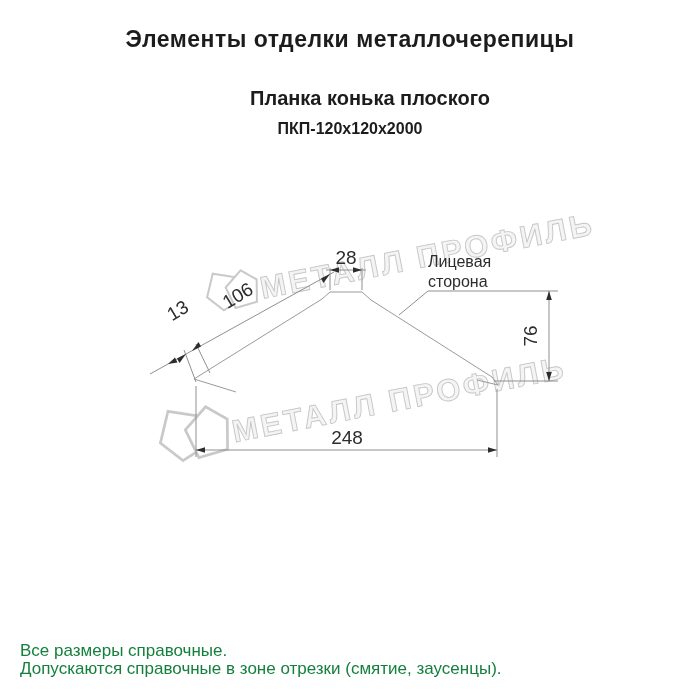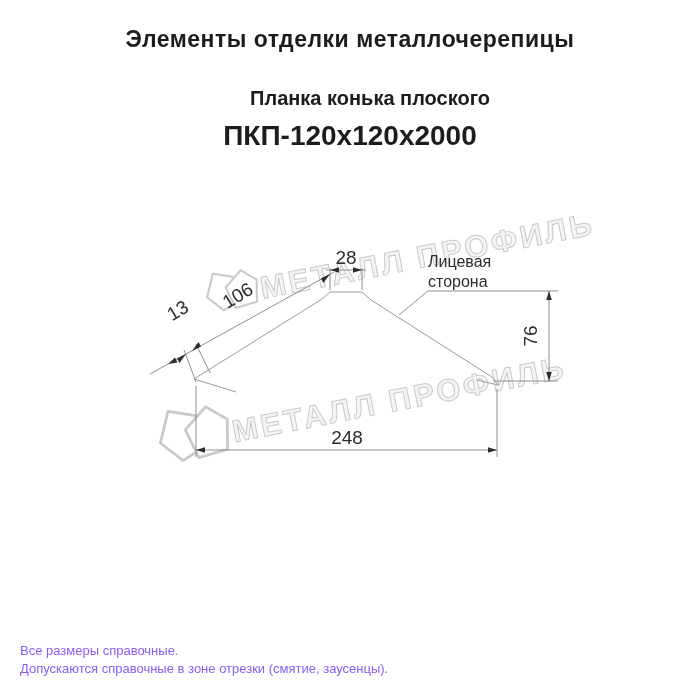--- a/index.html
+++ b/index.html
@@ -10,25 +10,25 @@
   .title-main{
     position:absolute;top:26px;left:0;width:700px;text-align:center;
     font-size:23px;font-weight:bold;color:#1c1c1c;letter-spacing:0.5px;
   }
   .title-product{
     position:absolute;top:87px;left:0;width:700px;text-align:center;
     font-size:20px;font-weight:bold;color:#1c1c1c;padding-left:20px;
   }
   .title-model{
     position:absolute;top:120px;left:0;width:700px;text-align:center;
-    font-size:28px;font-weight:bold;color:#1c1c1c;
+    font-size:16px;font-weight:bold;color:#1c1c1c;
   }
   .notes{
-    position:absolute;left:20px;bottom:22px;color:#8b5cf6;
-    font-size:13px;line-height:18px;
+    position:absolute;left:20px;bottom:22px;color:#15803d;
+    font-size:17px;line-height:18px;
   }
   svg.drawing{position:absolute;left:0;top:0;}
   .dimtext{fill:#2d2d2d;font-family:"Liberation Sans",sans-serif;font-size:19px;}
   .labeltext{fill:#2d2d2d;font-family:"Liberation Sans",sans-serif;font-size:16px;}
   .wmtext{
     font-family:"Liberation Sans",sans-serif;font-weight:bold;font-size:31px;
     letter-spacing:3px;fill:#f4f4f4;stroke:#c6c6c6;stroke-width:0.9;
   }
   .thin{stroke:#9a9a9a;stroke-width:1;fill:none;}
   .dimline{stroke:#8f8f8f;stroke-width:1;fill:none;}

